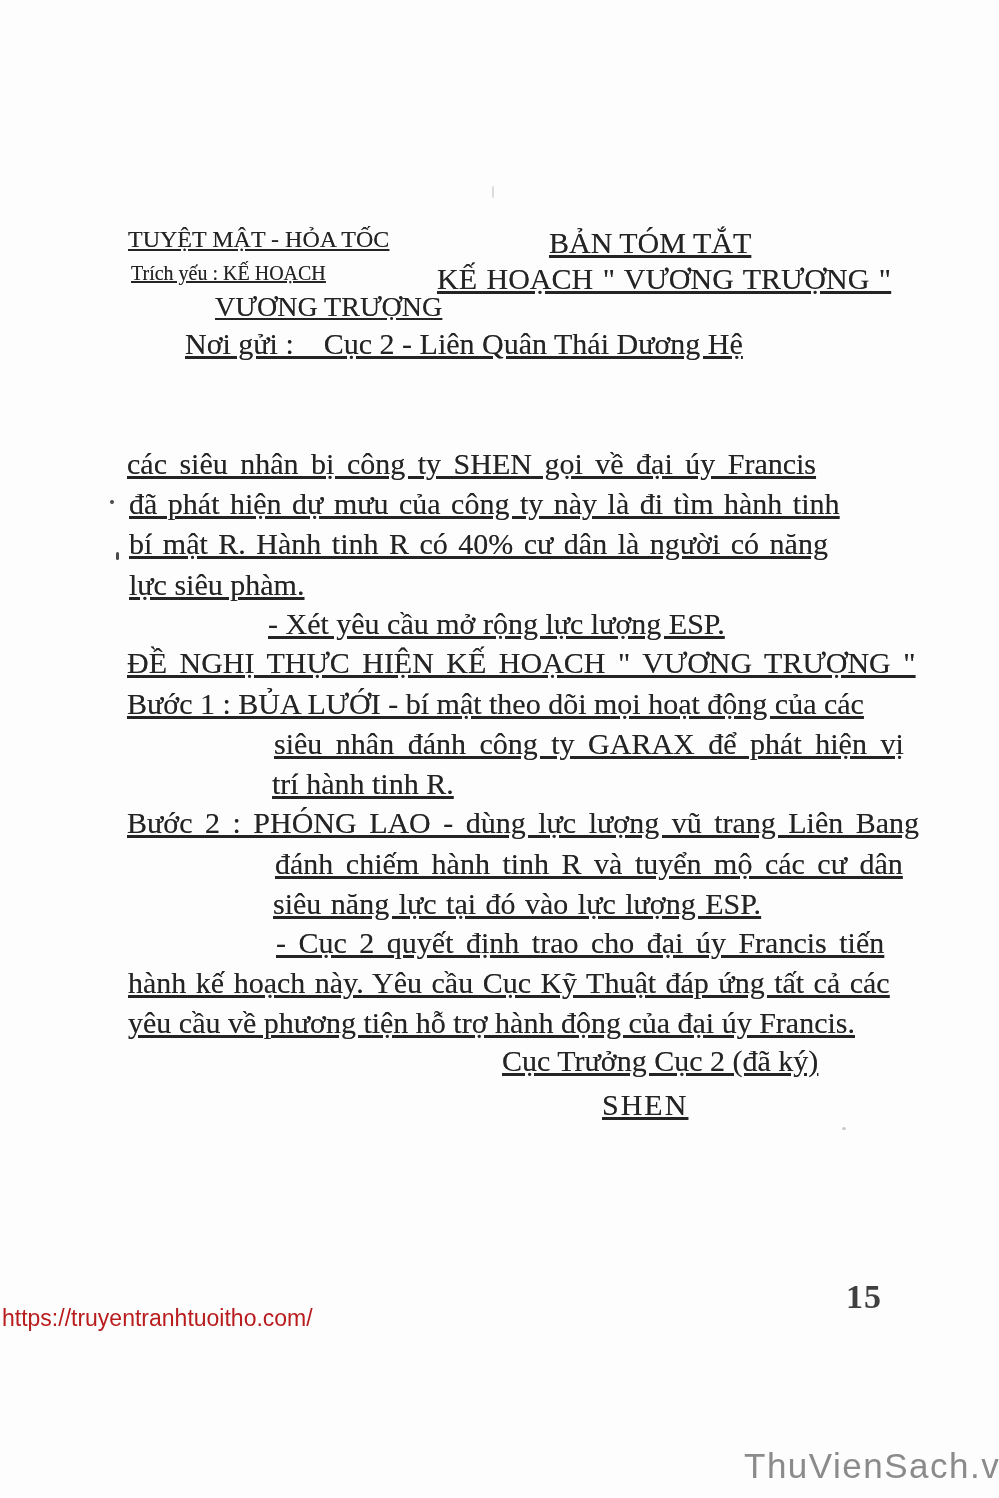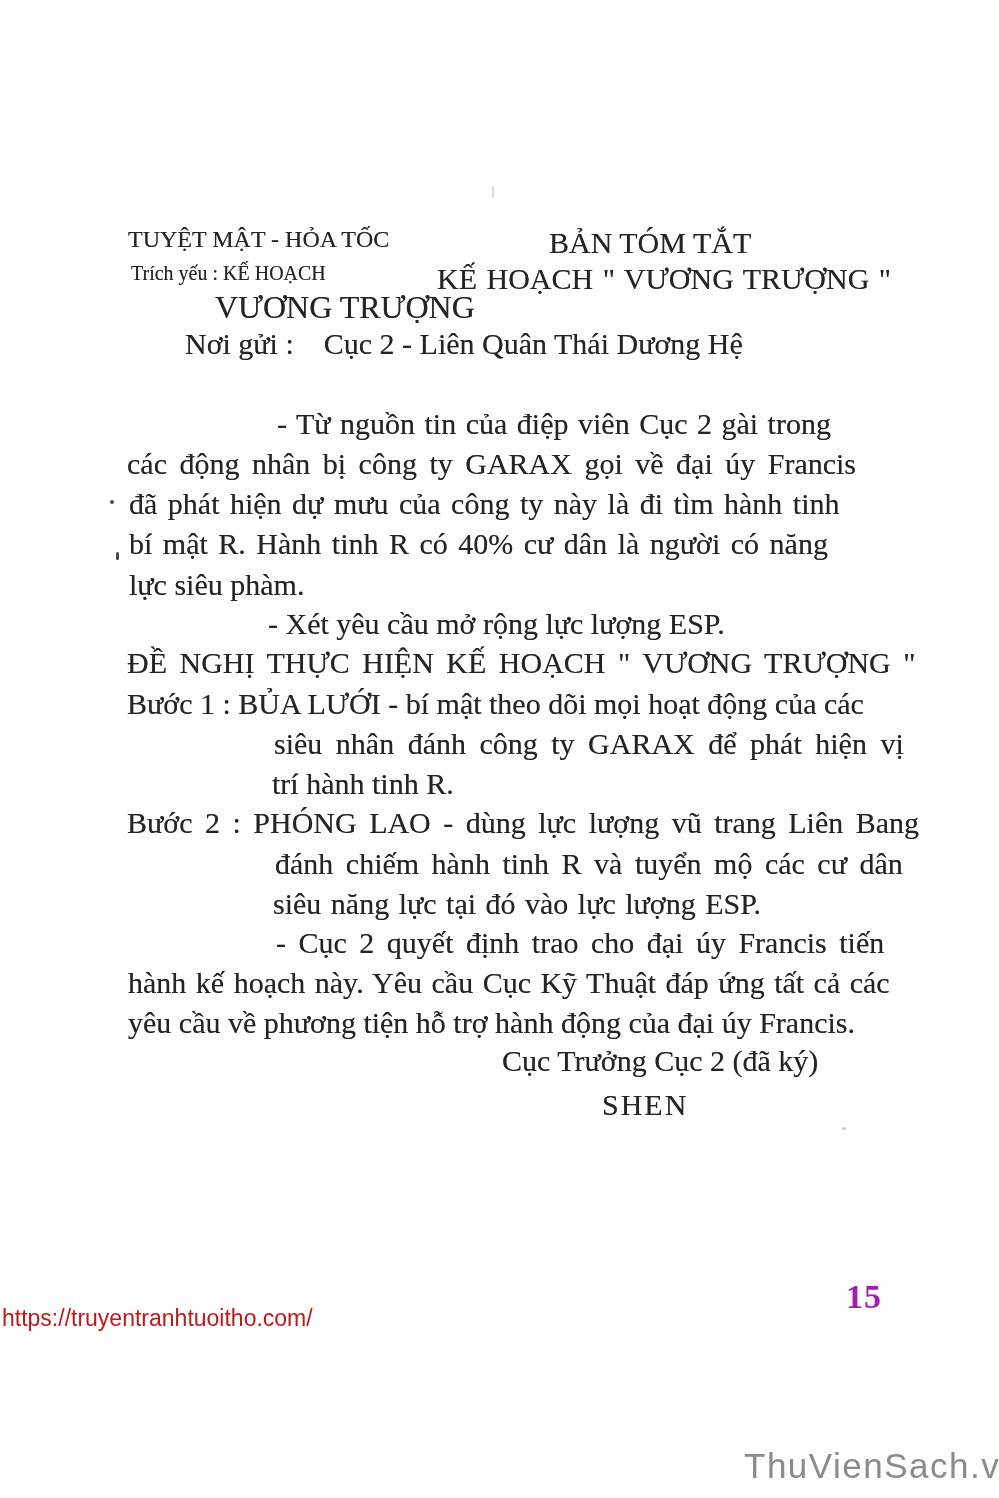--- a/index.html
+++ b/index.html
@@ -10,25 +10,26 @@
     overflow:hidden;
     font-family:"Liberation Serif", serif;
     color:#242424;
   }
   .line{
     position:absolute;
     white-space:pre;
     font-size:30px;
     line-height:34px;
     text-shadow:0 0 0.6px rgba(40,40,40,.55);
+    text-decoration:underline;
   }
   
   .h1{left:128px;top:222px;font-size:24px;}
   .h2{left:131px;top:256px;font-size:20px;}
-  .h3{left:215px;top:290px;font-size:32px;}
+  .h3{left:215px;top:290px;font-size:28px;}
   
   .t1{left:549px;top:226px;font-size:30px;}
   .t2{left:437px;top:262px;font-size:30px;word-spacing:2px;}
   
   .l0{left:185px;top:327px;}
   .l1{left:184px;top:367px;}
   .l2{left:277px;top:407px;word-spacing:2px;}
   .l3{left:127px;top:447px;word-spacing:5px;}
   .l4{left:129px;top:487px;word-spacing:3px;}
   .l5{left:129px;top:527px;word-spacing:3px;}
@@ -49,21 +50,21 @@
   
   .watermark{
     position:absolute;left:2px;top:1305px;
     font-family:"Liberation Sans", sans-serif;
     font-size:23px;color:#b91c1c;white-space:pre;
     text-shadow:none;
   }
   .pagenum{
     position:absolute;left:846px;top:1278px;
     font-size:34px;font-weight:bold;letter-spacing:1px;
-    color:#a21caf;
+    color:#404040;
   }
   .brand{
     position:absolute;left:744px;top:1446px;
     font-family:"Liberation Sans", sans-serif;
     font-size:35px;letter-spacing:1.5px;
     color:#8b8b8b;white-space:pre;
   }
   
   .art{position:absolute;background:#4a4a4a;border-radius:50%;}
   .a1{left:110px;top:500px;width:4px;height:4px;}
@@ -77,22 +78,21 @@
 <div id="page">
 
   <div class="line h1">TUYỆT MẬT - HỎA TỐC</div>
   <div class="line h2">Trích yếu : KẾ HOẠCH</div>
   <div class="line h3">VƯƠNG TRƯỢNG</div>
 
   <div class="line t1">BẢN TÓM TẮT</div>
   <div class="line t2">KẾ HOẠCH " VƯƠNG TRƯỢNG "</div>
 
   <div class="line l0">Nơi gửi :    Cục 2 - Liên Quân Thái Dương Hệ</div>
-  <div class="line l2">- Từ nguồn tin của điệp viên Cục 2 gài trong</div>
-  <div class="line l3">các động nhân bị công ty GARAX gọi về đại úy Francis</div>
+  <div class="line l3">các siêu nhân bị công ty SHEN gọi về đại úy Francis</div>
   <div class="line l4">đã phát hiện dự mưu của công ty này là đi tìm hành tinh</div>
   <div class="line l5">bí mật R. Hành tinh R có 40% cư dân là người có năng</div>
   <div class="line l6">lực siêu phàm.</div>
   <div class="line l7">- Xét yêu cầu mở rộng lực lượng ESP.</div>
   <div class="line l8">ĐỀ NGHỊ THỰC HIỆN KẾ HOẠCH " VƯƠNG TRƯỢNG "</div>
   <div class="line l9">Bước 1 : BỦA LƯỚI - bí mật theo dõi mọi hoạt động của các</div>
   <div class="line l10">siêu nhân đánh công ty GARAX để phát hiện vị</div>
   <div class="line l11">trí hành tinh R.</div>
   <div class="line l12">Bước 2 : PHÓNG LAO - dùng lực lượng vũ trang Liên Bang</div>
   <div class="line l13">đánh chiếm hành tinh R và tuyển mộ các cư dân</div>

